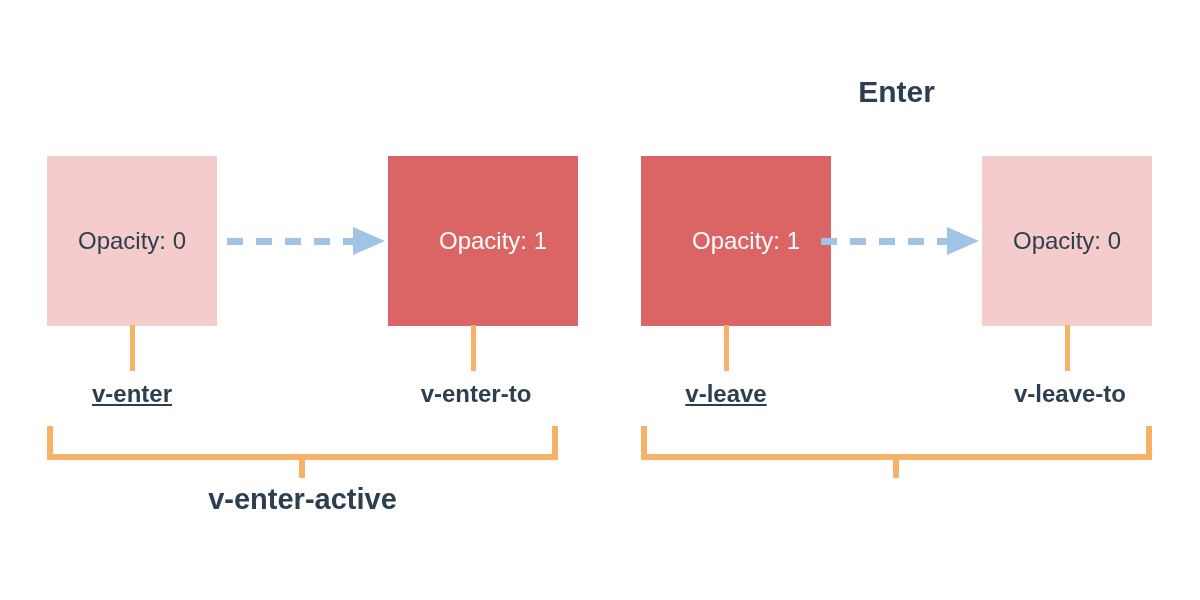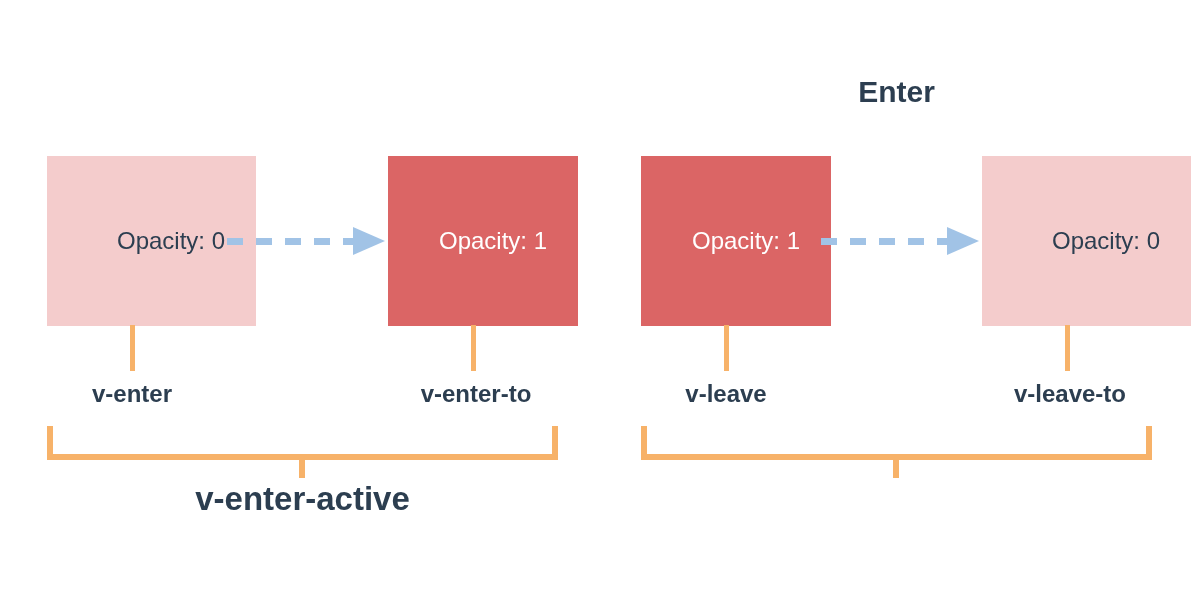--- a/index.html
+++ b/index.html
@@ -41,21 +41,21 @@
     top: 83px;
     width: 170px;
     height: 170px;
     display: flex;
     align-items: center;
     justify-content: center;
     font-size: 24px;
   }
   .box--a { left: 0; }
   .box--b { left: 341px; }
-  .box--faded { background: #f4cccc; color: #2c3e50; padding-left: 39px; }
+  .box--faded { background: #f4cccc; color: #2c3e50; }
   .box--solid { background: #db6565; color: #ffffff; padding-left: 20px; }
 
   .arrow-line {
     position: absolute;
     top: 165px;
     left: 180px;
     width: 126px;
     height: 7px;
     background: repeating-linear-gradient(
       90deg,
@@ -87,21 +87,21 @@
   .class-label {
     position: absolute;
     top: 306px;
     width: 170px;
     text-align: center;
     font-size: 24px;
     line-height: 30px;
     font-weight: bold;
     color: #2c3e50;
   }
-  .class-label--a { left: 0; }
+  .class-label--a { left: 0; text-decoration: underline; }
   .class-label--b { left: 344px; }
 
   .bracket {
     position: absolute;
     top: 353px;
     left: 0;
     width: 511px;
     height: 34px;
     box-sizing: border-box;
     border-left: 6px solid #f7b269;
@@ -116,21 +116,21 @@
     height: 18px;
     background: #f7b269;
   }
 
   .active-label {
     position: absolute;
     top: 410px;
     left: 0;
     width: 100%;
     text-align: center;
-    font-size: 33px;
+    font-size: 29px;
     line-height: 32px;
     font-weight: bold;
     color: #2c3e50;
   }
 </style>
 </head>
 <body>
 
 <div class="canvas">
 

